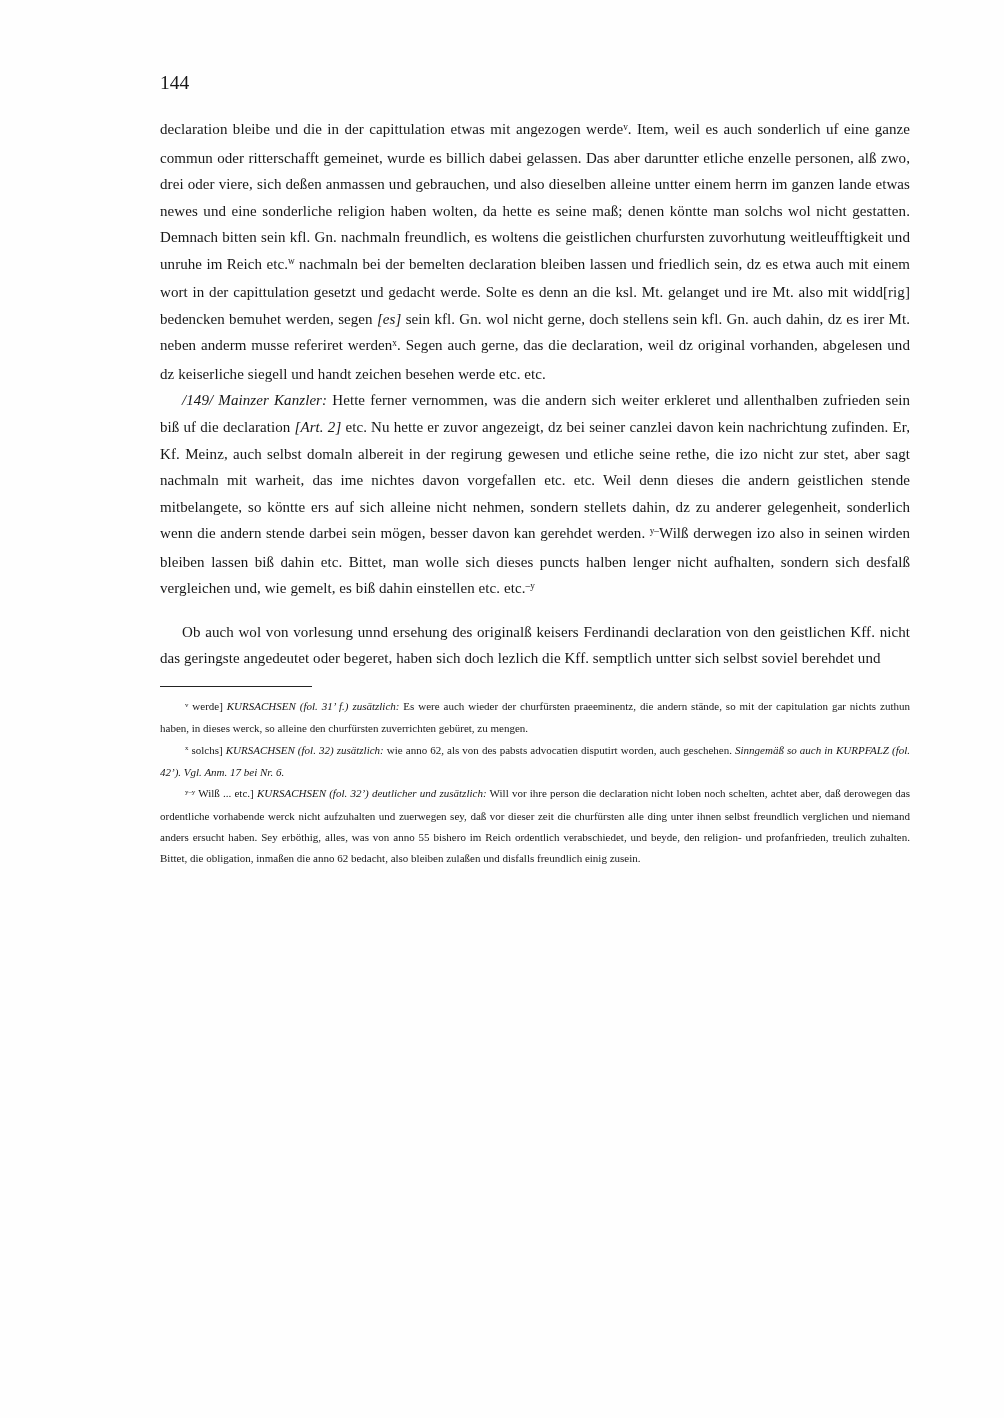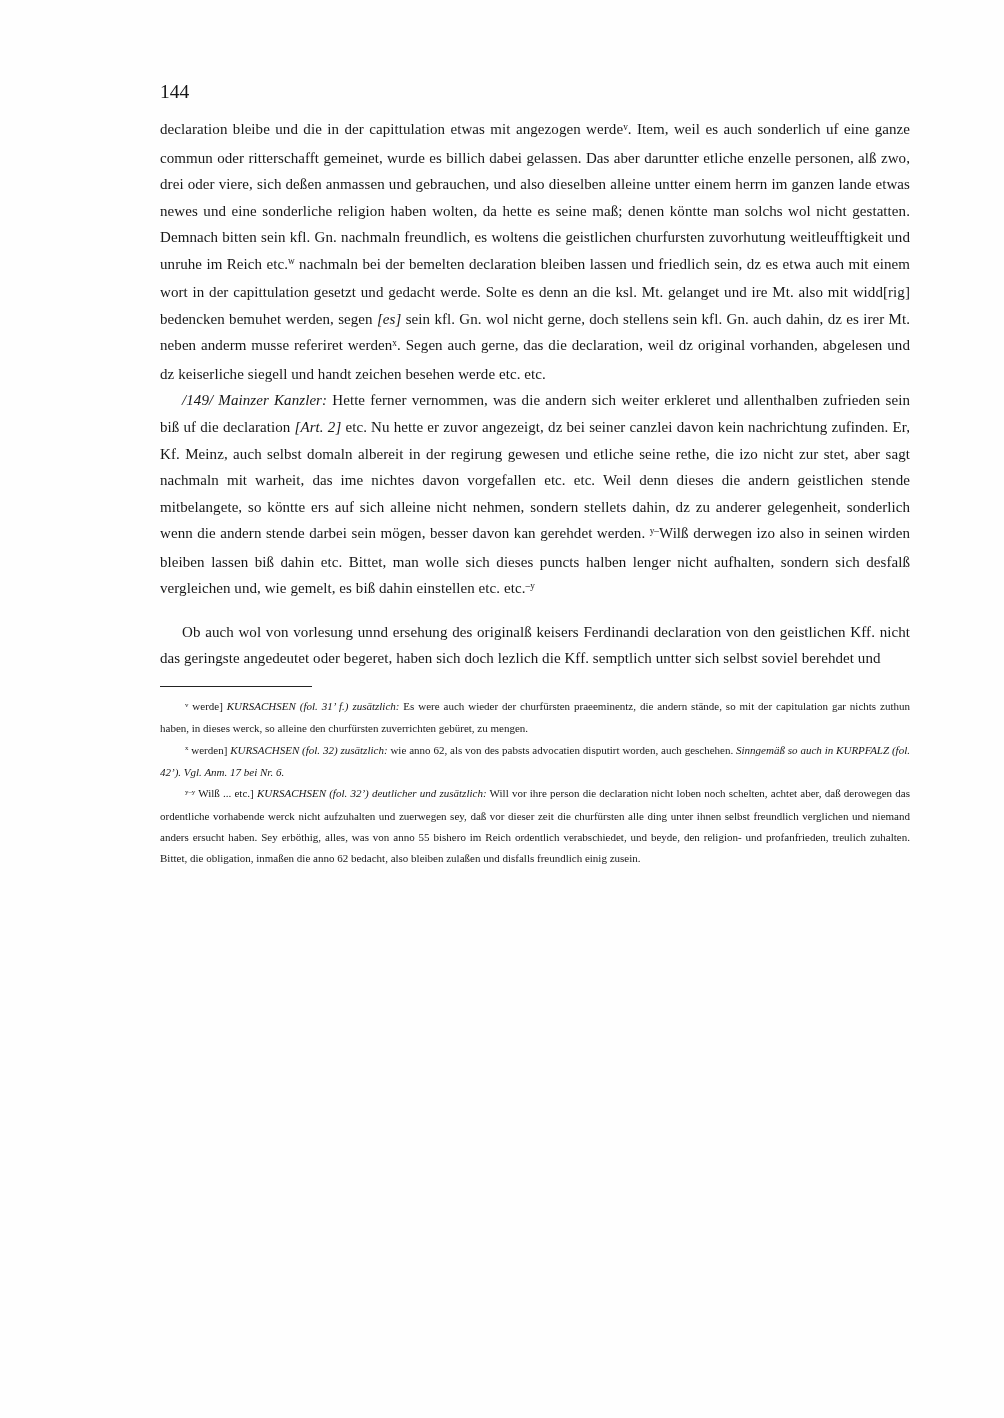--- a/index.html
+++ b/index.html
@@ -21,21 +21,21 @@
   }
   .running-head {
     position: relative;
     height: 26px;
     margin-bottom: 18px;
     font-size: 19.5px;
   }
   .page-num {
     position: absolute;
     left: 0;
-    top: 9px;
+    top: 0;
     text-align: center;
   }
   .head-title {
     display: block;
     text-align: center;
   }
   .body-text p.para {
     margin: 0;
     font-size: 15px;
     line-height: 26.55px;
@@ -76,16 +76,16 @@
   <main class="body-text">
       <p class="para"><span>declaration bleibe und die in der capittulation etwas mit angezogen werde</span><span class="sup">v</span><span>. Item, weil es auch sonderlich uf eine ganze commun oder ritterschafft gemeinet, wurde es billich dabei gelassen. Das aber daruntter etliche enzelle personen, alß zwo, drei oder viere, sich deßen anmassen und gebrauchen, und also dieselben alleine untter einem herrn im ganzen lande etwas newes und eine sonderliche religion haben wolten, da hette es seine maß; denen köntte man solchs wol nicht gestatten. Demnach bitten sein kfl. Gn. nachmaln freundlich, es woltens die geistlichen churfursten zuvorhutung weitleufftigkeit und unruhe im Reich etc.</span><span class="sup">w</span><span> nachmaln bei der bemelten declaration bleiben lassen und friedlich sein, dz es etwa auch mit einem wort in der capittulation gesetzt und gedacht werde. Solte es denn an die ksl. Mt. gelanget und ire Mt. also mit widd[rig] bedencken bemuhet werden, segen </span><em>[es]</em><span> sein kfl. Gn. wol nicht gerne, doch stellens sein kfl. Gn. auch dahin, dz es irer Mt. neben anderm musse referiret werden</span><span class="sup">x</span><span>. Segen auch gerne, das die declaration, weil dz original vorhanden, abgelesen und dz keiserliche siegell und handt zeichen besehen werde etc. etc.</span></p>
       <p class="para indent"><em>/149/ Mainzer Kanzler:</em><span> Hette ferner vernommen, was die andern sich weiter erkleret und allenthalben zufrieden sein biß uf die declaration </span><em>[Art. 2]</em><span> etc. Nu hette er zuvor angezeigt, dz bei seiner canzlei davon kein nachrichtung zufinden. Er, Kf. Meinz, auch selbst domaln albereit in der regirung gewesen und etliche seine rethe, die izo nicht zur stet, aber sagt nachmaln mit warheit, das ime nichtes davon vorgefallen etc. etc. Weil denn dieses die andern geistlichen stende mitbelangete, so köntte ers auf sich alleine nicht nehmen, sondern stellets dahin, dz zu anderer gelegenheit, sonderlich wenn die andern stende darbei sein mögen, besser davon kan gerehdet werden. </span><span class="sup">y–</span><span>Wilß derwegen izo also in seinen wirden bleiben lassen biß dahin etc. Bittet, man wolle sich dieses puncts halben lenger nicht aufhalten, sondern sich desfalß vergleichen und, wie gemelt, es biß dahin einstellen etc. etc.</span><span class="sup">–y</span></p>
       <p class="para indent space-before"><span>Ob auch wol von vorlesung unnd ersehung des originalß keisers Ferdinandi declaration von den geistlichen Kff. nicht das geringste angedeutet oder begeret, haben sich doch lezlich die Kff. semptlich untter sich selbst soviel berehdet und</span></p>
     </main>
 
   <div class="footnote-rule"></div>
 
   <section class="footnotes">
       <p class="footnote"><span class="sup">v</span><span> werde] </span><em>KURSACHSEN (fol. 31’ f.) zusätzlich:</em><span> Es were auch wieder der churfürsten praeeminentz, die andern stände, so mit der capitulation gar nichts zuthun haben, in dieses werck, so alleine den churfürsten zuverrichten gebüret, zu mengen.</span></p>
-      <p class="footnote"><span class="sup">x</span><span> werden] </span><em>KURSACHSEN (fol. 32) zusätzlich:</em><span> wie anno 62, als von des pabsts advocatien disputirt worden, auch geschehen. </span><em>Sinngemäß so auch in KURPFALZ (fol. 42’). Vgl. Anm. 17 bei Nr. 6.</em></p>
+      <p class="footnote"><span class="sup">x</span><span> solchs] </span><em>KURSACHSEN (fol. 32) zusätzlich:</em><span> wie anno 62, als von des pabsts advocatien disputirt worden, auch geschehen. </span><em>Sinngemäß so auch in KURPFALZ (fol. 42’). Vgl. Anm. 17 bei Nr. 6.</em></p>
       <p class="footnote"><span class="sup">y–y</span><span> Wilß ... etc.] </span><em>KURSACHSEN (fol. 32’) deutlicher und zusätzlich:</em><span> Will vor ihre person die declaration nicht loben noch schelten, achtet aber, daß derowegen das ordentliche vorhabende werck nicht aufzuhalten und zuerwegen sey, daß vor dieser zeit die churfürsten alle ding unter ihnen selbst freundlich verglichen und niemand anders ersucht haben. Sey erböthig, alles, was von anno 55 bishero im Reich ordentlich verabschiedet, und beyde, den religion- und profanfrieden, treulich zuhalten. Bittet, die obligation, inmaßen die anno 62 bedacht, also bleiben zulaßen und disfalls freundlich einig zusein.</span></p>
     </section>
 </div>
 
 </body></html>

